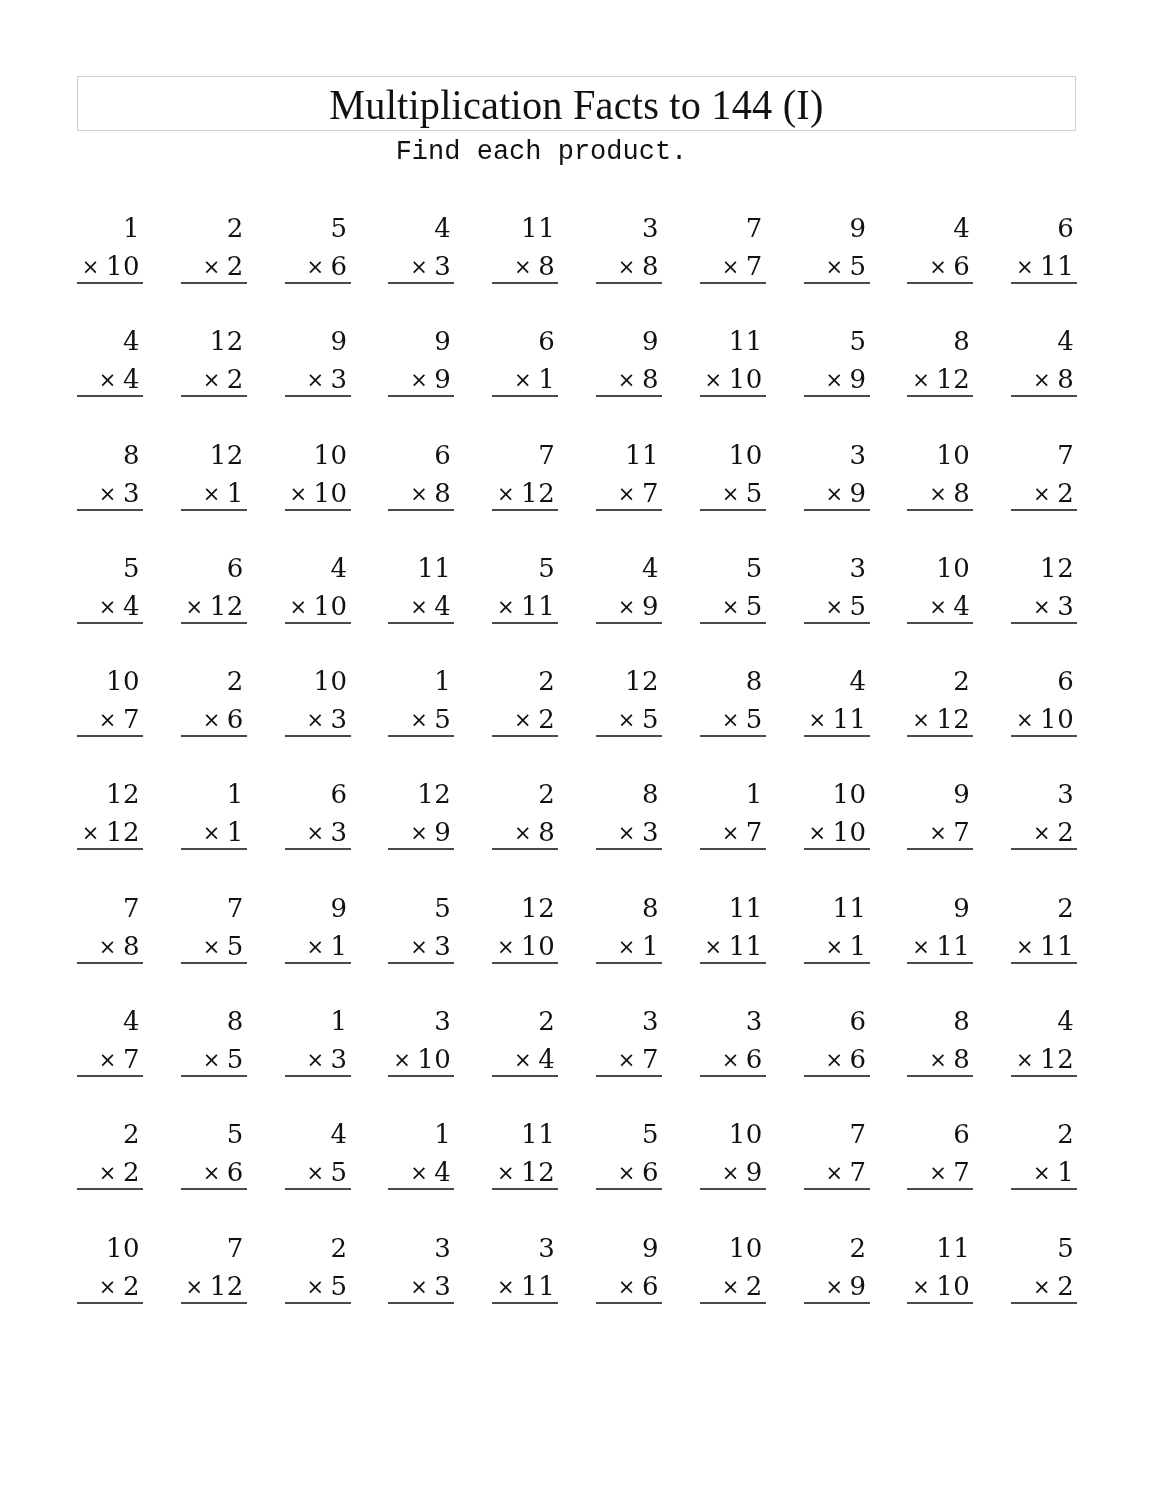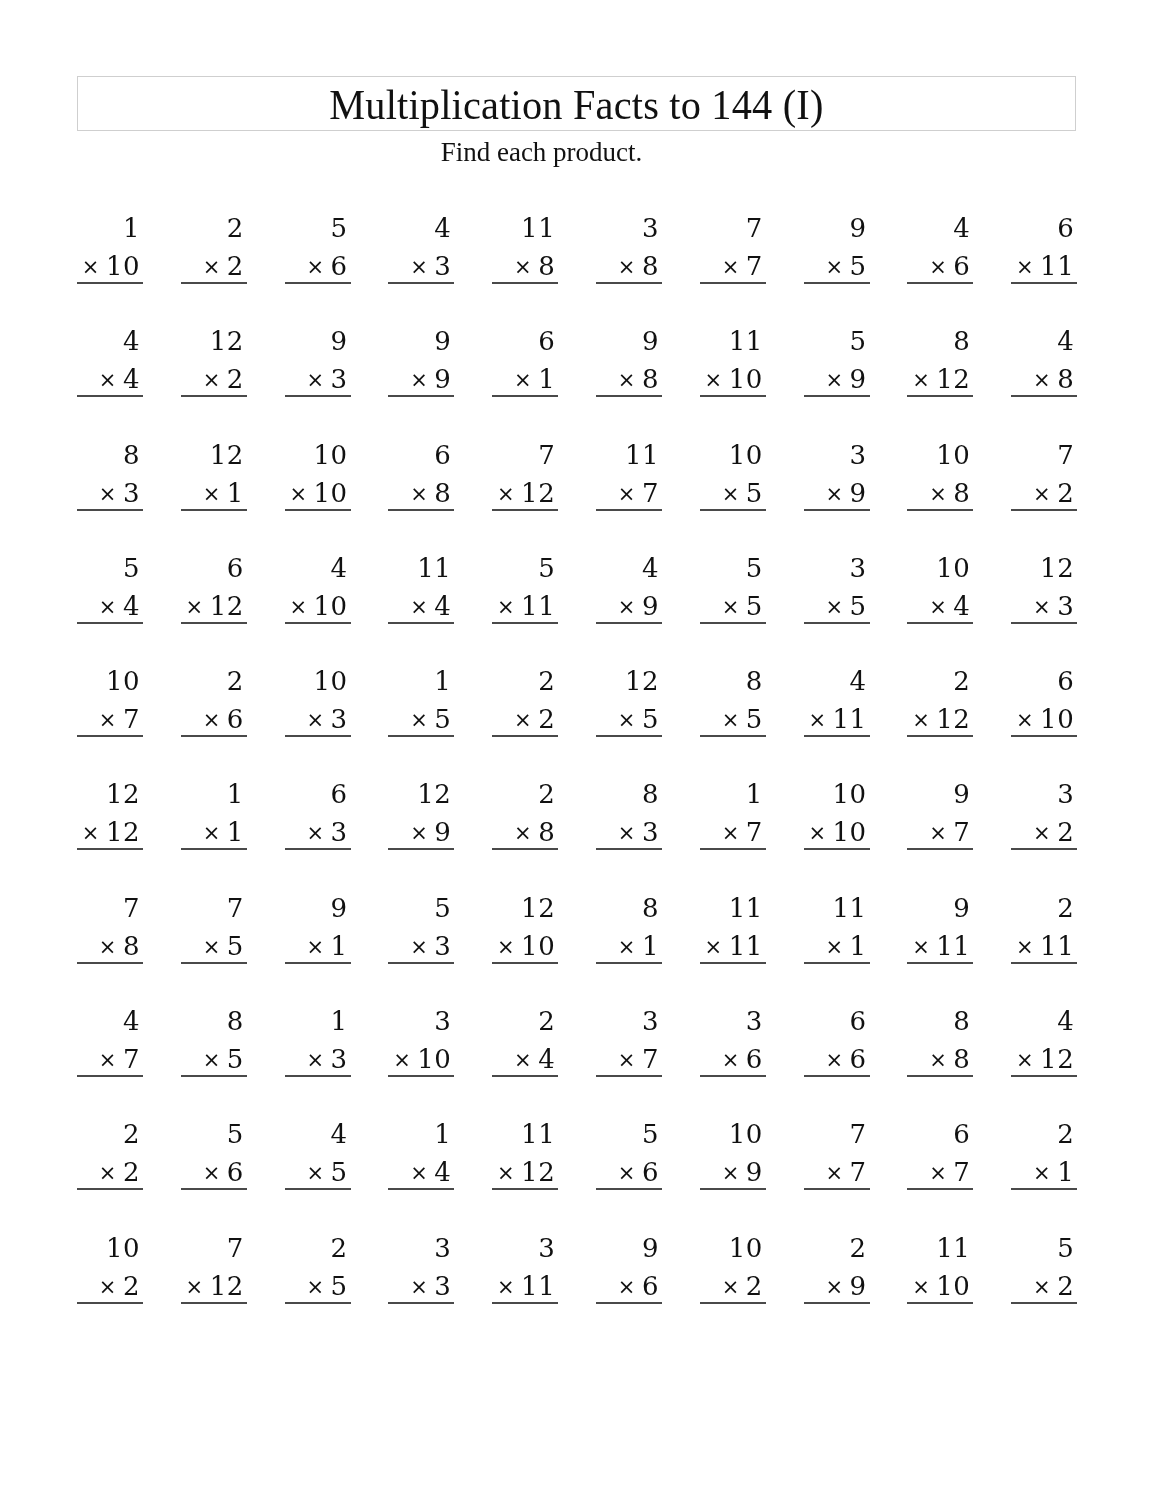--- a/index.html
+++ b/index.html
@@ -33,21 +33,21 @@
       color: #111;
       transform: scaleX(0.96);
       display: inline-block;
     }
     .subtitle {
       position: absolute;
       left: 0;
       width: 1083px;
       top: 137px;
       text-align: center;
-      font-family: Liberation Serif, serif;
+      font-family: Liberation Mono, monospace;
       font-size: 27px;
       line-height: 30px;
       color: #111;
     }
     .grid {
       position: absolute;
       left: 77px;
       top: 206px;
       width: 1000px;
     }

